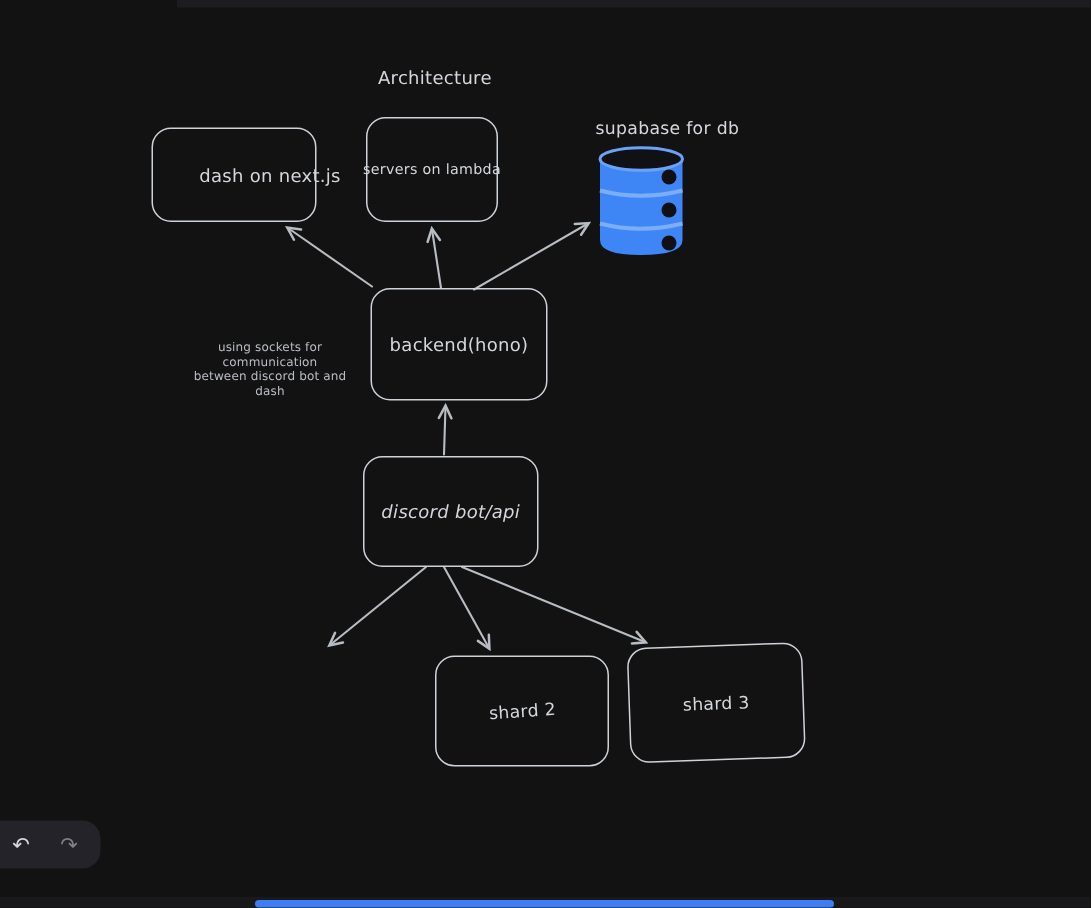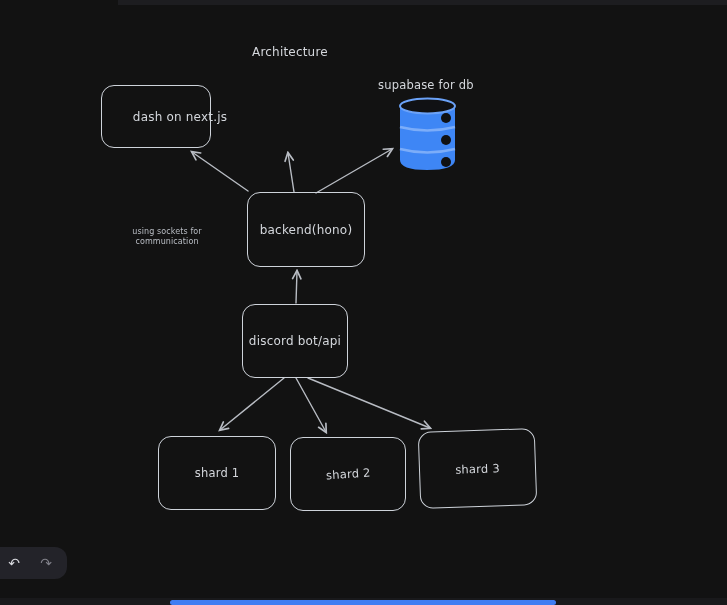--- a/index.html
+++ b/index.html
@@ -51,36 +51,37 @@
       <line x1="294" y1="192" x2="288" y2="153" marker-end="url(#ah)"></line>
       <line x1="316" y1="193" x2="392" y2="149" marker-end="url(#ah)"></line>
       <line x1="296" y1="303" x2="297" y2="271" marker-end="url(#ah)"></line>
       <line x1="284" y1="378" x2="220" y2="430" marker-end="url(#ah)"></line>
       <line x1="296" y1="378" x2="326" y2="432" marker-end="url(#ah)"></line>
       <line x1="308" y1="378" x2="430" y2="428" marker-end="url(#ah)"></line>
     </g>
   </svg>
 
   <div class="txt" style="left:252px;top:45px;font-size:12px;">Architecture</div>
-  <div class="txt" style="left:378px;top:78px;font-size:11.5px;">supabase for db</div>
-  <div class="note" style="left:108px;top:227px;width:118px;">
+  <div class="txt" style="left:397px;top:78px;font-size:11.5px;">supabase for db</div>
+  <div class="note" style="left:121px;top:227px;width:118px;">
     <div>using sockets for communication</div>
+    <div>between discord bot and dash</div>
   </div>
 
   <div class="node" style="left:101px;top:85px;width:110px;height:63px;font-size:12px;padding-left:48px;">
     <span>dash on next.js</span>
   </div>
+  <div class="node" style="left:244px;top:78px;width:88px;height:70px;font-size:9.5px;">
+    <span>servers on lambda</span>
+  </div>
   <div class="node" style="left:247px;top:192px;width:118px;height:75px;font-size:12px;">
     <span>backend(hono)</span>
   </div>
-  <div class="node" style="left:242px;top:304px;width:106px;height:74px;font-size:12px;">
+  <div class="node" style="left:242px;top:304px;width:117px;height:74px;font-size:12px;font-style:italic;">
     <span>discord bot/api</span>
-  </div>
-  <div class="node" style="left:158px;top:436px;width:118px;height:74px;font-size:11.5px;">
-    <span>shard 1</span>
   </div>
   <div class="node" style="left:290px;top:437px;width:116px;height:74px;font-size:11.5px;">
     <span style="transform:rotate(-4deg);">shard 2</span>
   </div>
   <div class="node" style="left:419px;top:430px;width:117px;height:77px;font-size:11.5px;transform:rotate(-2deg);">
     <span>shard 3</span>
   </div>
 
   <div class="dbwrap">
     <svg width="64" height="82" viewBox="0 0 64 82">

